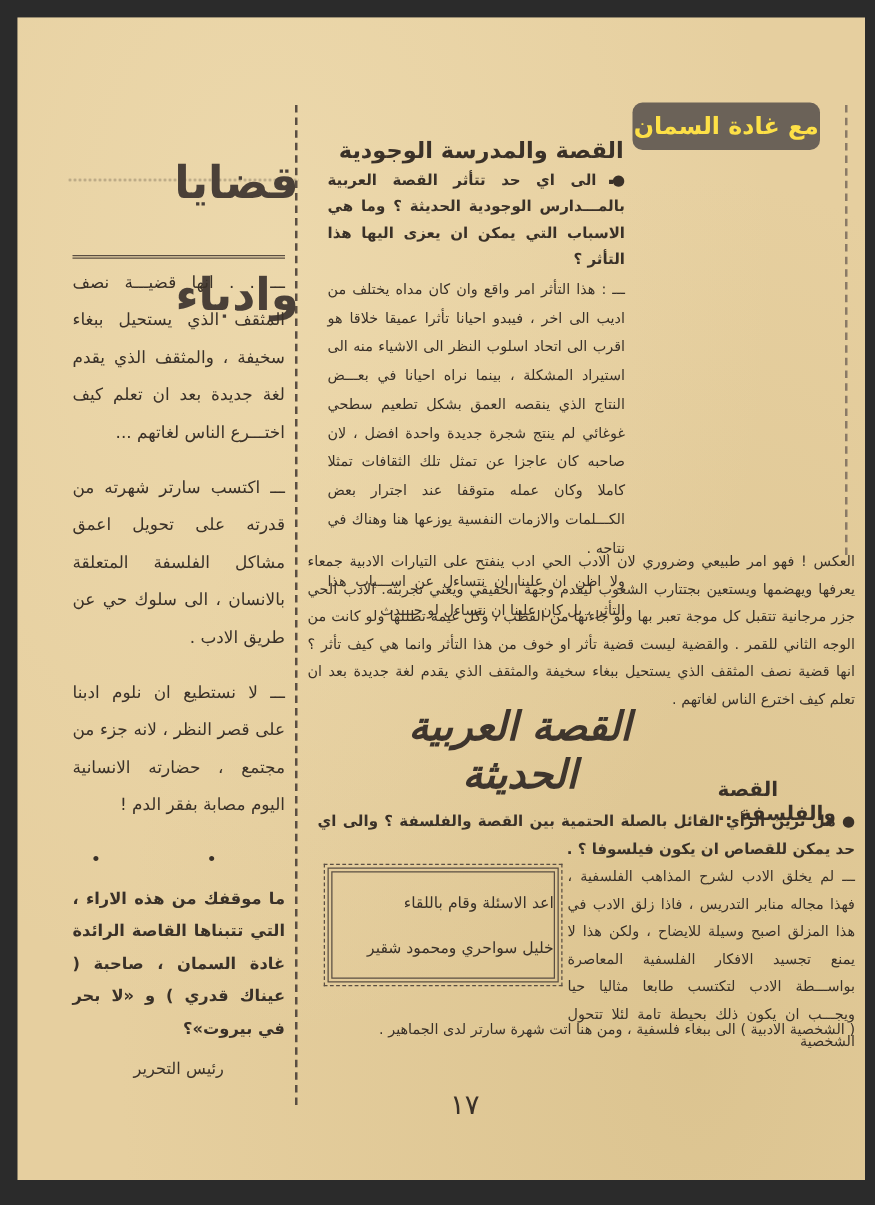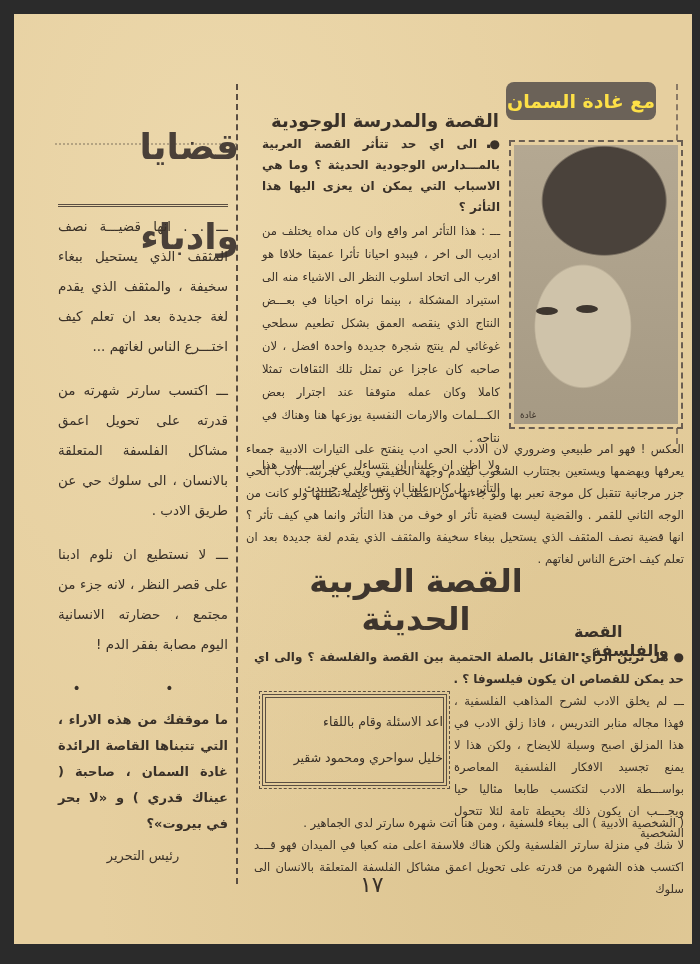--- a/index.html
+++ b/index.html
@@ -124,20 +124,21 @@
     text-align: justify;
   }
 
   .headline2 {
     position: absolute;
     left: 262px; top: 548px;
     width: 280px;
     font-size: 32px; font-weight: bold;
     color: #3e352d;
     text-align: center;
+    font-style: italic;
   }
 
   .subhead3 {
     position: absolute;
     left: 560px; top: 608px;
     width: 110px;
     font-size: 16px; font-weight: bold;
     text-align: left;
   }
   .q2 {
@@ -210,40 +211,34 @@
   </div>
 
   <div class="headline1">القصة والمدرسة الوجودية ..</div>
 
   <div class="col-mid">
     <div class="q">● الى اي حد تتأثر القصة العربية بالمـــدارس الوجودية الحديثة ؟ وما هي الاسباب التي يمكن ان يعزى اليها هذا التأثر ؟</div>
     <p>ـــ : هذا التأثر امر واقع وان كان مداه يختلف من اديب الى اخر ، فيبدو احيانا تأثرا عميقا خلاقا هو اقرب الى اتحاد اسلوب النظر الى الاشياء منه الى استيراد المشكلة ، بينما نراه احيانا في بعـــض النتاج الذي ينقصه العمق بشكل تطعيم سطحي غوغائي لم ينتج شجرة جديدة واحدة افضل ، لان صاحبه كان عاجزا عن تمثل تلك الثقافات تمثلا كاملا وكان عمله متوقفا عند اجترار بعض الكـــلمات والازمات النفسية يوزعها هنا وهناك في نتاجه .</p>
     <p>ولا اظن ان علينا ان نتساءل عن اســـباب هذا التأثر ، بل كان علينا ان نتساءل لو حـــدث</p>
   </div>
 
-  <div class="photo">
-    <div class="eye" style="left:22px; top:162px;"></div>
-    <div class="eye" style="left:62px; top:160px;"></div>
-    <div class="caption">غادة</div>
-  </div>
 
   <div class="wide-full">العكس ! فهو امر طبيعي وضروري لان الادب الحي ادب ينفتح على التيارات الادبية جمعاء يعرفها ويهضمها ويستعين بجتتارب الشعوب ليقدم وجهه الحقيقي ويغني تجربته. الادب الحي جزر مرجانية تتقبل كل موجة تعبر بها ولو جاءتها من القطب ، وكل غيمة تظللها ولو كانت من الوجه الثاني للقمر . والقضية ليست قضية تأثر او خوف من هذا التأثر وانما هي كيف تأثر ؟ انها قضية نصف المثقف الذي يستحيل ببغاء سخيفة والمثقف الذي يقدم لغة جديدة بعد ان تعلم كيف اخترع الناس لغاتهم .</div>
 
   <div class="headline2">القصة العربية الحديثة</div>
 
   <div class="subhead3">القصة والفلسفة ..</div>
   <div class="q2">● هل ترين الرأي القائل بالصلة الحتمية بين القصة والفلسفة ؟ والى اي حد يمكن للقصاص ان يكون فيلسوفا ؟ .</div>
 
   <div class="credit-box">
     <div>اعد الاسئلة وقام باللقاء</div>
     <div>خليل سواحري ومحمود شقير</div>
   </div>
 
   <div class="col-right2">ـــ لم يخلق الادب لشرح المذاهب الفلسفية ، فهذا مجاله منابر التدريس ، فاذا زلق الادب في هذا المزلق اصبح وسيلة للايضاح ، ولكن هذا لا يمنع تجسيد الافكار الفلسفية المعاصرة بواســـطة الادب لتكتسب طابعا مثاليا حيا ويجـــب ان يكون ذلك بحيطة تامة لئلا تتحول الشخصية</div>
 
   <div class="bottom-text">
     <p>( الشخصية الادبية ) الى ببغاء فلسفية ، ومن هنا اتت شهرة سارتر لدى الجماهير .</p>
-    <p>لا شك في منزلة سارتر الفلسفية ولكن هناك فلاسفة اعلى منه كعبا في الميدان فهو قـــد اكتسب هذه الشهرة من قدرته على تحويل اعمق مشاكل الفلسفة المتعلقة بالانسان الى سلوك</p>
   </div>
 
   <div class="page-num">١٧</div>
 
 </div>
 
 </body></html>

